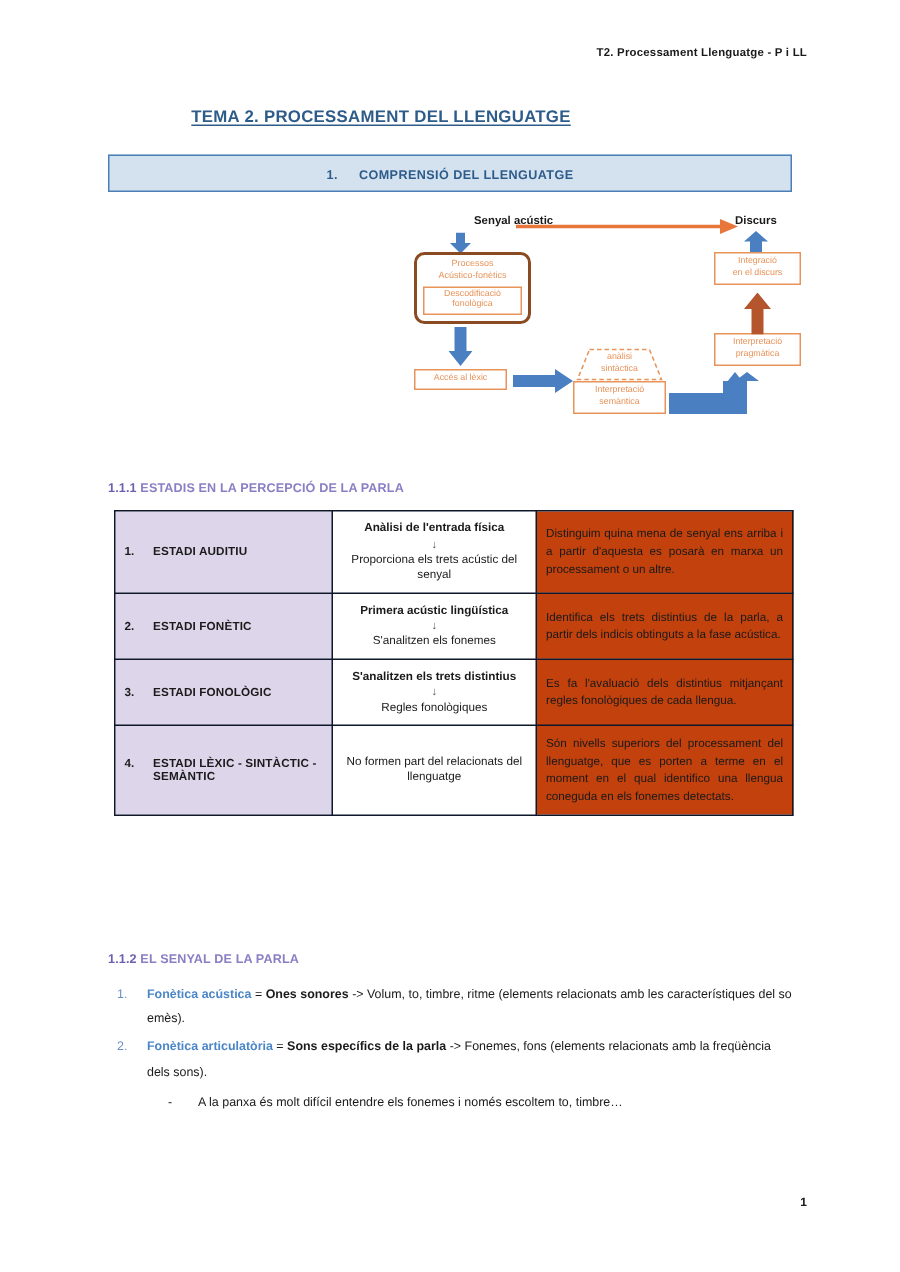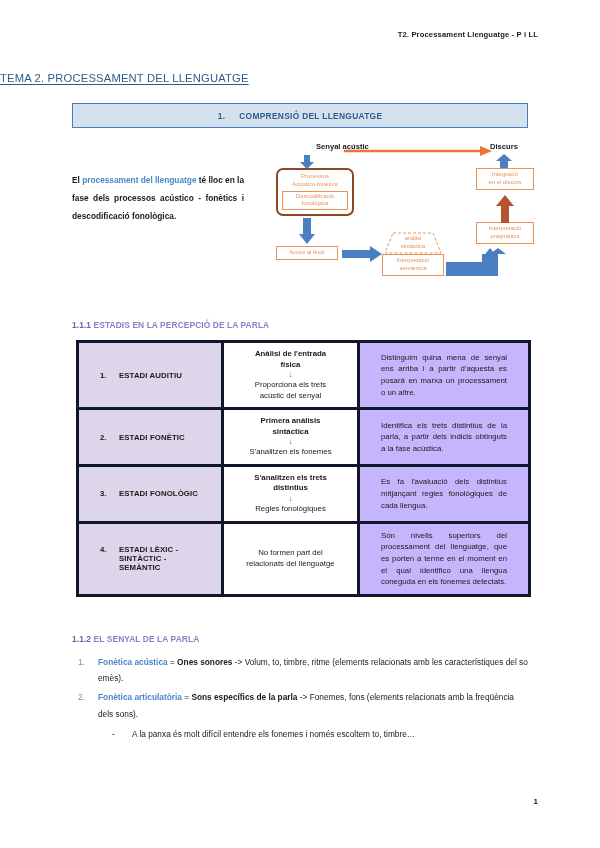--- a/index.html
+++ b/index.html
@@ -18,22 +18,22 @@
   
   .doc-header {
     position:absolute; top:30px; right:62px;
     font-size:7.6px; font-weight:bold; letter-spacing:.15px;
     color:#1a1a1a; white-space:nowrap;
   }
 
   
   .doc-title {
     position:absolute; top:72px; left:0; width:508px;
-    text-align:left;
-    font-size:11.2px; font-weight:normal; letter-spacing:.2px;
+    text-align:center;
+    font-size:11.2px; font-weight:bold; letter-spacing:.2px;
     color:#2e5c8a;
     text-decoration:underline;
     text-underline-offset:2px;
   }
 
   
   .banner {
     position:absolute; top:103px; left:72px;
     width:456px; height:25px;
     background:#d4e2f0;
@@ -104,27 +104,27 @@
   .h2 .num { color:#6b5fb0; }
 
   
   table.stages {
     position:absolute; top:340px; left:76px;
     width:452px;
     border-collapse:collapse;
     table-layout:fixed;
   }
   table.stages td {
-    border:3px solid #0f172a;
+    border:1px solid #0f172a;
     vertical-align:middle;
-    padding:6px 21px;
+    padding:6px 6px;
   }
   td.c1 { width:145px; background:#ddd5ea; }
   td.c2 { width:136px; background:#ffffff; text-align:center; }
-  td.c3 { width:171px; background:#c4b5fd; }
+  td.c3 { width:171px; background:#c2410c; }
 
   .c1-inner { display:flex; gap:8px; font-size:7.8px; font-weight:bold; color:#1a1a1a; }
   .c1-inner .idx { min-width:11px; }
   .c1-inner .nm { letter-spacing:.1px; }
 
   .c2 .top { font-size:7.8px; font-weight:bold; line-height:1.35; }
   .c2 .plain { font-size:7.8px; line-height:1.35; }
   .c2 .down { font-size:7.4px; color:#555; line-height:1.1; margin:1px 0; }
   .c3 p { margin:0; font-size:7.8px; line-height:1.5; text-align:justify; }
 
@@ -153,23 +153,20 @@
 
   <div class="doc-header">T2. Processament Llenguatge - P i LL</div>
 
   <div class="doc-title">TEMA 2. PROCESSAMENT DEL LLENGUATGE</div>
 
   <div class="banner">
     <span class="banner-text banner-num">1.</span>
     <span class="banner-text">COMPRENSIÓ DEL LLENGUATGE</span>
   </div>
 
-  <div class="intro">
-    <span>El </span><span class="hl">processament del llenguatge</span><span> té lloc en la fase dels processos acústico - fonètics i descodificació fonològica.</span>
-  </div>
 
   <div class="diagram">
 
     <div class="dg lbl-dark" style="left:2px; top:2px;margin-left:46px;">Senyal acústic</div>
 
     <svg class="arr" style="left:76px; top:6px;" width="148" height="10">
       <line x1="0" y1="5" x2="136" y2="5" stroke="#e8763a" stroke-width="2.4"></line>
       <polygon points="136,0 148,5 136,10" fill="#e8763a"></polygon>
     </svg>
 
@@ -253,21 +250,21 @@
       </tr>
 
       <tr>
         <td class="c1">
           <div class="c1-inner">
             <span class="idx">2.</span>
             <span class="nm">ESTADI FONÈTIC</span>
           </div>
         </td>
         <td class="c2">
-          <div class="top">Primera anàlisis sintàctica</div>
+          <div class="top">Primera acústic lingüística</div>
           <div class="down">↓</div>
           <div class="plain">S'analitzen els fonemes</div>
         </td>
         <td class="c3">
           <p>Identifica els trets distintius de la parla, a partir dels indicis obtinguts a la fase acústica.</p>
         </td>
       </tr>
 
       <tr>
         <td class="c1">

